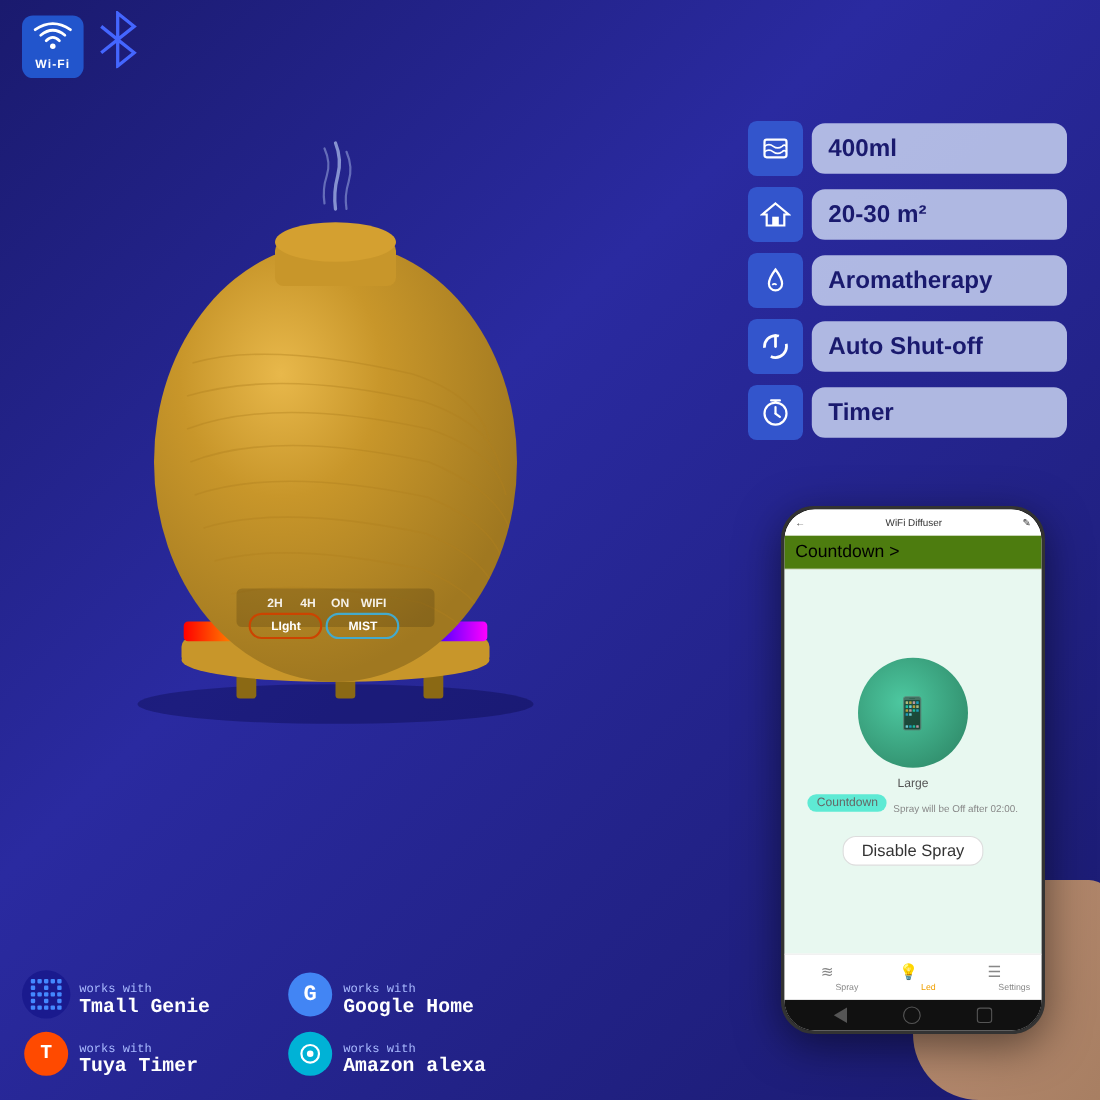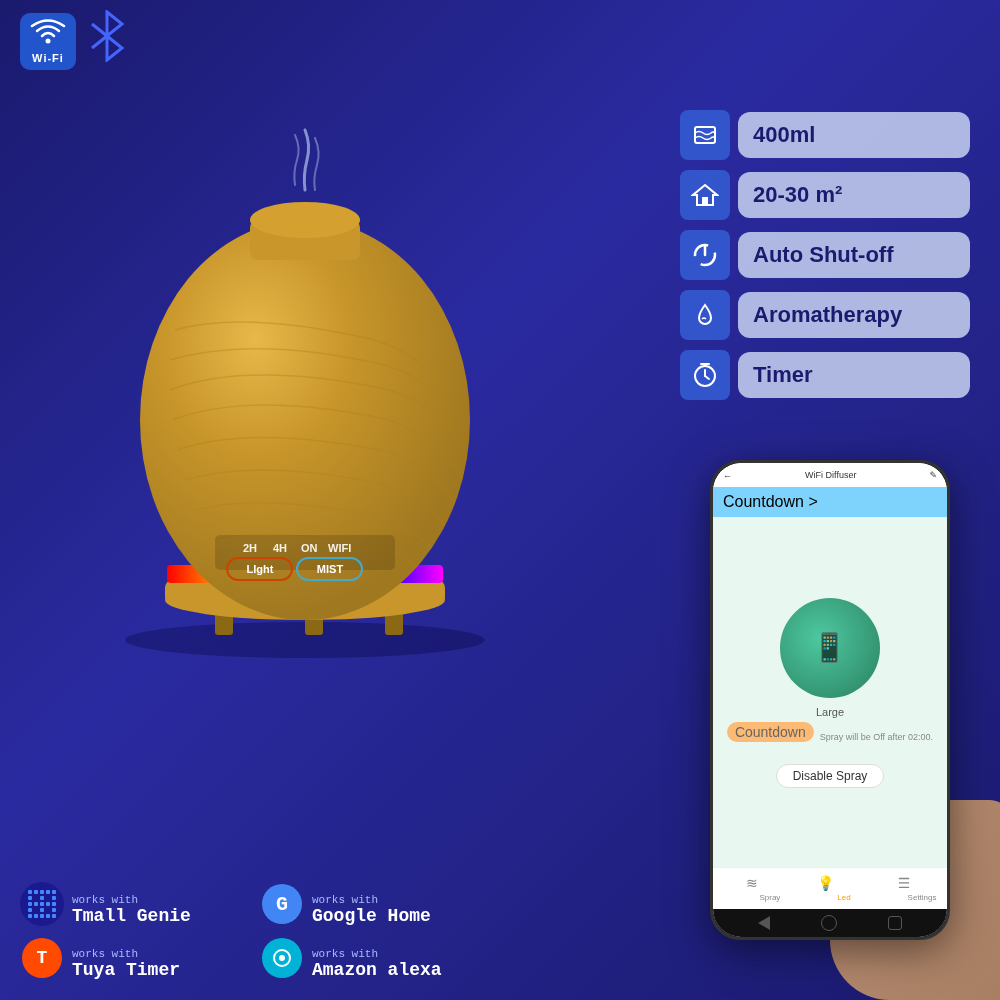--- a/index.html
+++ b/index.html
@@ -193,21 +193,21 @@
       height: 24px;
       background: white;
       display: flex;
       align-items: center;
       padding: 0 10px;
       font-size: 9px;
       color: #333;
       justify-content: space-between;
     }
     .phone-header {
-      background: #7dd3fc;
+      background: #4d7c0f;
       padding: 6px 10px;
       display: flex;
       align-items: center;
       justify-content: space-between;
       border-bottom: 1px solid #eee;
     }
     .phone-main {
       flex: 1;
       background: #e8f8f0;
       display: flex;
@@ -229,38 +229,38 @@
     .phone-circle-icon {
       font-size: 28px;
       color: rgba(255,255,255,0.6);
     }
     .phone-large-label {
       font-size: 11px;
       color: #555;
       margin-bottom: 4px;
     }
     .phone-countdown-badge {
-      background: #fdba74;
+      background: #5eead4;
       border-radius: 10px;
       padding: 2px 8px;
-      font-size: 14px;
+      font-size: 11px;
       color: #666;
       margin-bottom: 18px;
     }
     .phone-spray-off {
       font-size: 9px;
       color: #888;
       margin-bottom: 8px;
     }
     .phone-disable-btn {
       background: white;
       border: 1px solid #ddd;
       border-radius: 12px;
       padding: 4px 16px;
-      font-size: 12px;
+      font-size: 15px;
       color: #333;
     }
     .phone-bottom-bar {
       background: white;
       height: 42px;
       display: flex;
       align-items: center;
       justify-content: space-around;
       border-top: 1px solid #eee;
     }
@@ -418,35 +418,35 @@
         <polygon points="14,4 26,14 22,14 22,24 6,24 6,14 2,14" fill="none" stroke="white" stroke-width="2"></polygon>
         <rect x="11" y="16" width="6" height="8" fill="white"></rect>
       </svg>
     </div>
     <div class="feature-text-box">20-30 m²</div>
   </div>
 
   <div class="feature-row">
     <div class="feature-icon-box">
       <svg viewBox="0 0 28 28" fill="white">
+        <path d="M14 4 Q20 12 20 17 A6 6 0 0 1 8 17 Q8 12 14 4Z" fill="none" stroke="white" stroke-width="2"></path>
+        <path d="M11 18 Q13 16 15 18" stroke="white" stroke-width="1.5" fill="none"></path>
+      </svg>
+    </div>
+    <div class="feature-text-box">Aromatherapy</div>
+  </div>
+
+  <div class="feature-row">
+    <div class="feature-icon-box">
+      <svg viewBox="0 0 28 28" fill="white">
         <circle cx="14" cy="14" r="10" fill="none" stroke="white" stroke-width="2.5" stroke-dasharray="20 10"></circle>
         <line x1="14" y1="4" x2="14" y2="14" stroke="white" stroke-width="2.5" stroke-linecap="round"></line>
       </svg>
     </div>
     <div class="feature-text-box">Auto Shut-off</div>
-  </div>
-
-  <div class="feature-row">
-    <div class="feature-icon-box">
-      <svg viewBox="0 0 28 28" fill="white">
-        <path d="M14 4 Q20 12 20 17 A6 6 0 0 1 8 17 Q8 12 14 4Z" fill="none" stroke="white" stroke-width="2"></path>
-        <path d="M11 18 Q13 16 15 18" stroke="white" stroke-width="1.5" fill="none"></path>
-      </svg>
-    </div>
-    <div class="feature-text-box">Aromatherapy</div>
   </div>
 
   <div class="feature-row">
     <div class="feature-icon-box">
       <svg viewBox="0 0 28 28" fill="white">
         <circle cx="14" cy="15" r="10" fill="none" stroke="white" stroke-width="2"></circle>
         <line x1="14" y1="15" x2="14" y2="9" stroke="white" stroke-width="2" stroke-linecap="round"></line>
         <line x1="14" y1="15" x2="18" y2="18" stroke="white" stroke-width="2" stroke-linecap="round"></line>
         <line x1="10" y1="3" x2="18" y2="3" stroke="white" stroke-width="2" stroke-linecap="round"></line>
         <line x1="14" y1="3" x2="14" y2="5" stroke="white" stroke-width="2"></line>

